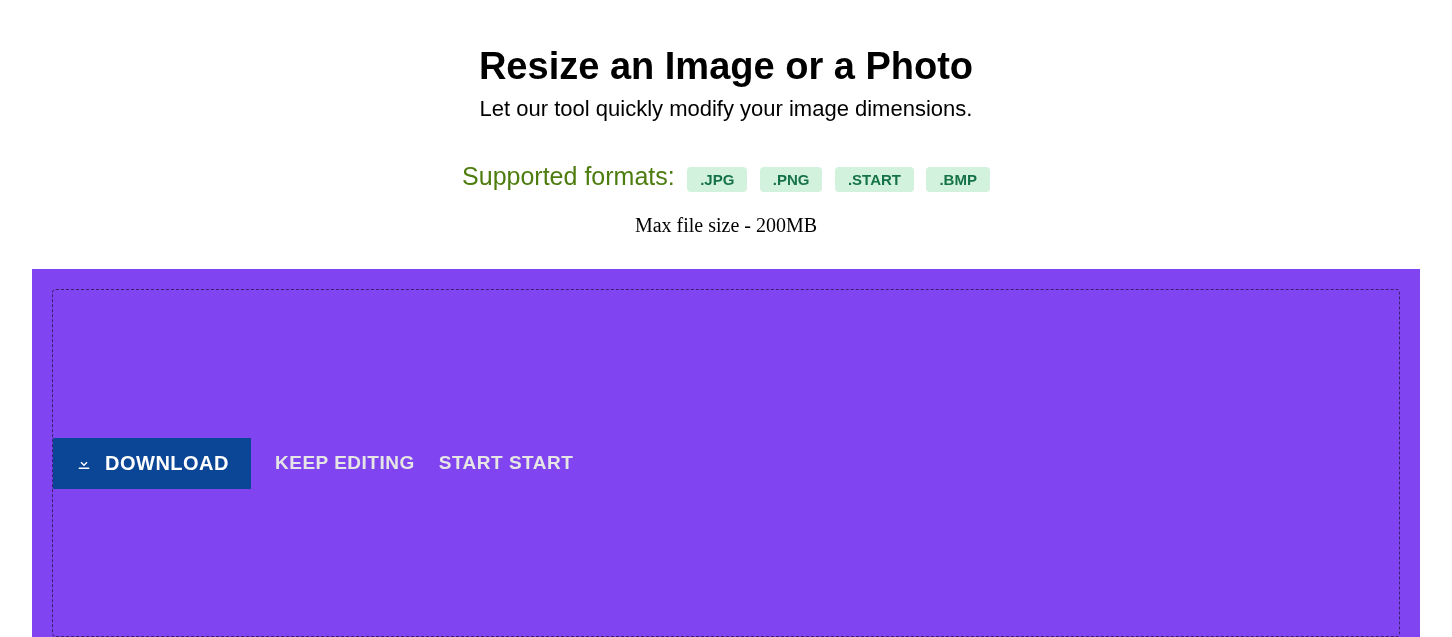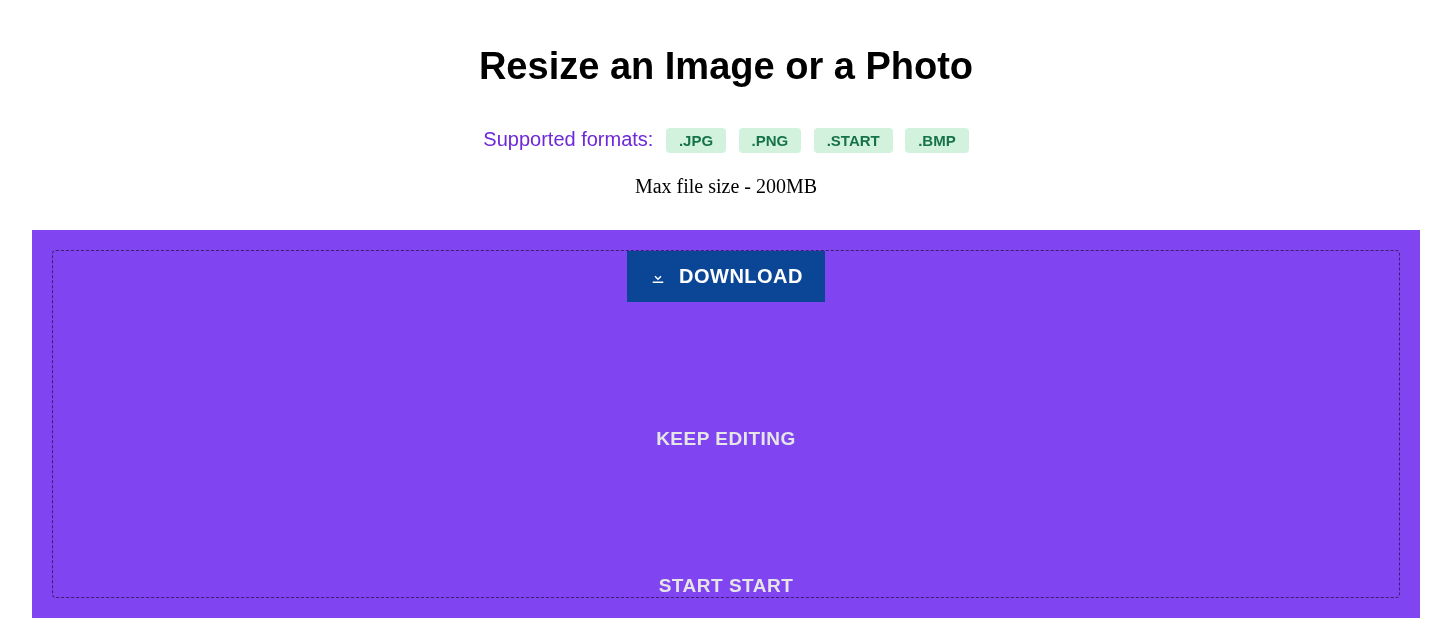--- a/index.html
+++ b/index.html
@@ -31,22 +31,22 @@
     .page-subtitle {
       font-size: 22px;
       color: #000;
       font-weight: normal;
     }
     .formats-section {
       text-align: center;
       margin-top: 40px;
     }
     .formats-label {
-      font-size: 20px;
-      color: #6d28d9;
+      font-size: 25px;
+      color: #4d7c0f;
     }
     .format-badge {
       display: inline-block;
       background: #d3f2dd;
       color: #157347;
       font-size: 15px;
       font-weight: bold;
       padding: 4px 13px;
       border-radius: 4px;
       margin-left: 8px;
@@ -61,24 +61,23 @@
     .drop-panel {
       margin: 30px 32px 0 32px;
       background: #8044f0;
       padding: 20px;
     }
     .drop-inner {
       border: 1px dashed #3a1f6e;
       border-radius: 4px;
       height: 348px;
       display: flex;
-      flex-direction: column;
       align-items: center;
-      justify-content: space-between;
-      gap: 18px;
+      justify-content: flex-start;
+      gap: 24px;
     }
     .download-button {
       background: #0a4596;
       color: #ffffff;
       border: none;
       font-size: 20px;
       font-weight: bold;
       padding: 14px 22px;
       display: flex;
       align-items: center;
@@ -104,20 +103,21 @@
       background: none;
       border: none;
     }
   </style>
 </head>
 <body>
 
 <div class="container">
   <div class="header-section">
     <h1 class="page-title">Resize an Image or a Photo</h1>
+    <p class="page-subtitle">Let our tool quickly modify your image dimensions.</p>
     <div class="formats-section">
       <span class="formats-label">Supported formats:</span>
       <span class="format-badge">.JPG</span>
       <span class="format-badge">.PNG</span>
       <span class="format-badge">.START</span>
       <span class="format-badge">.BMP</span>
     </div>
     <p class="max-size">Max file size - 200MB</p>
   </div>
 

